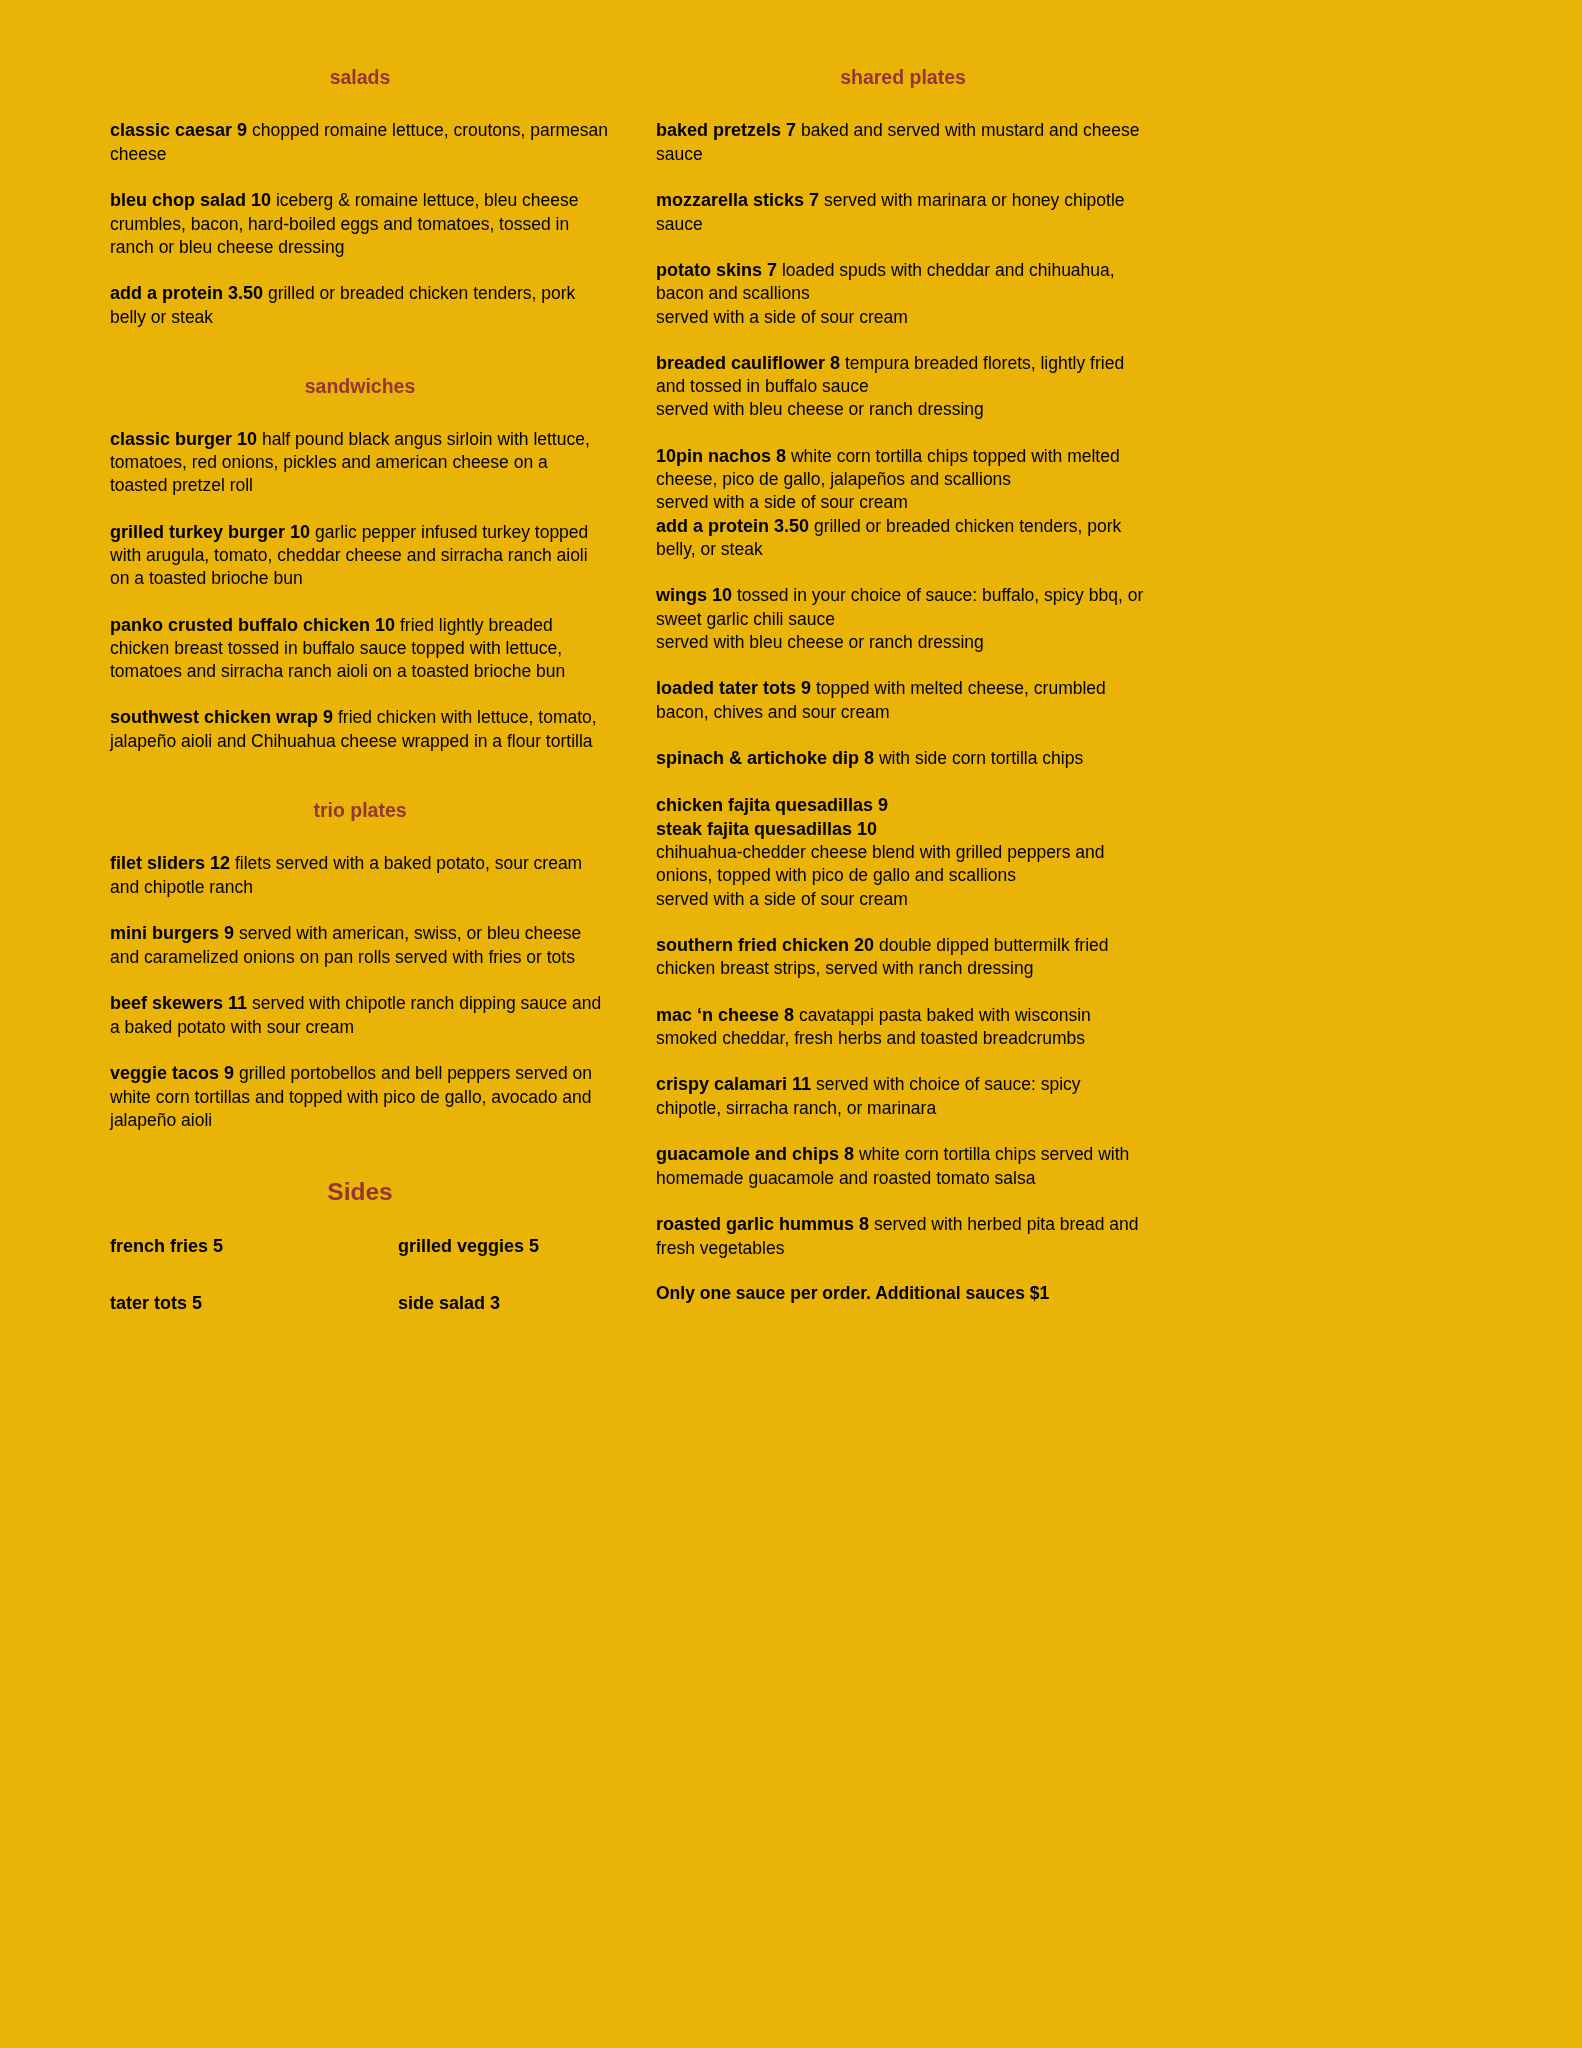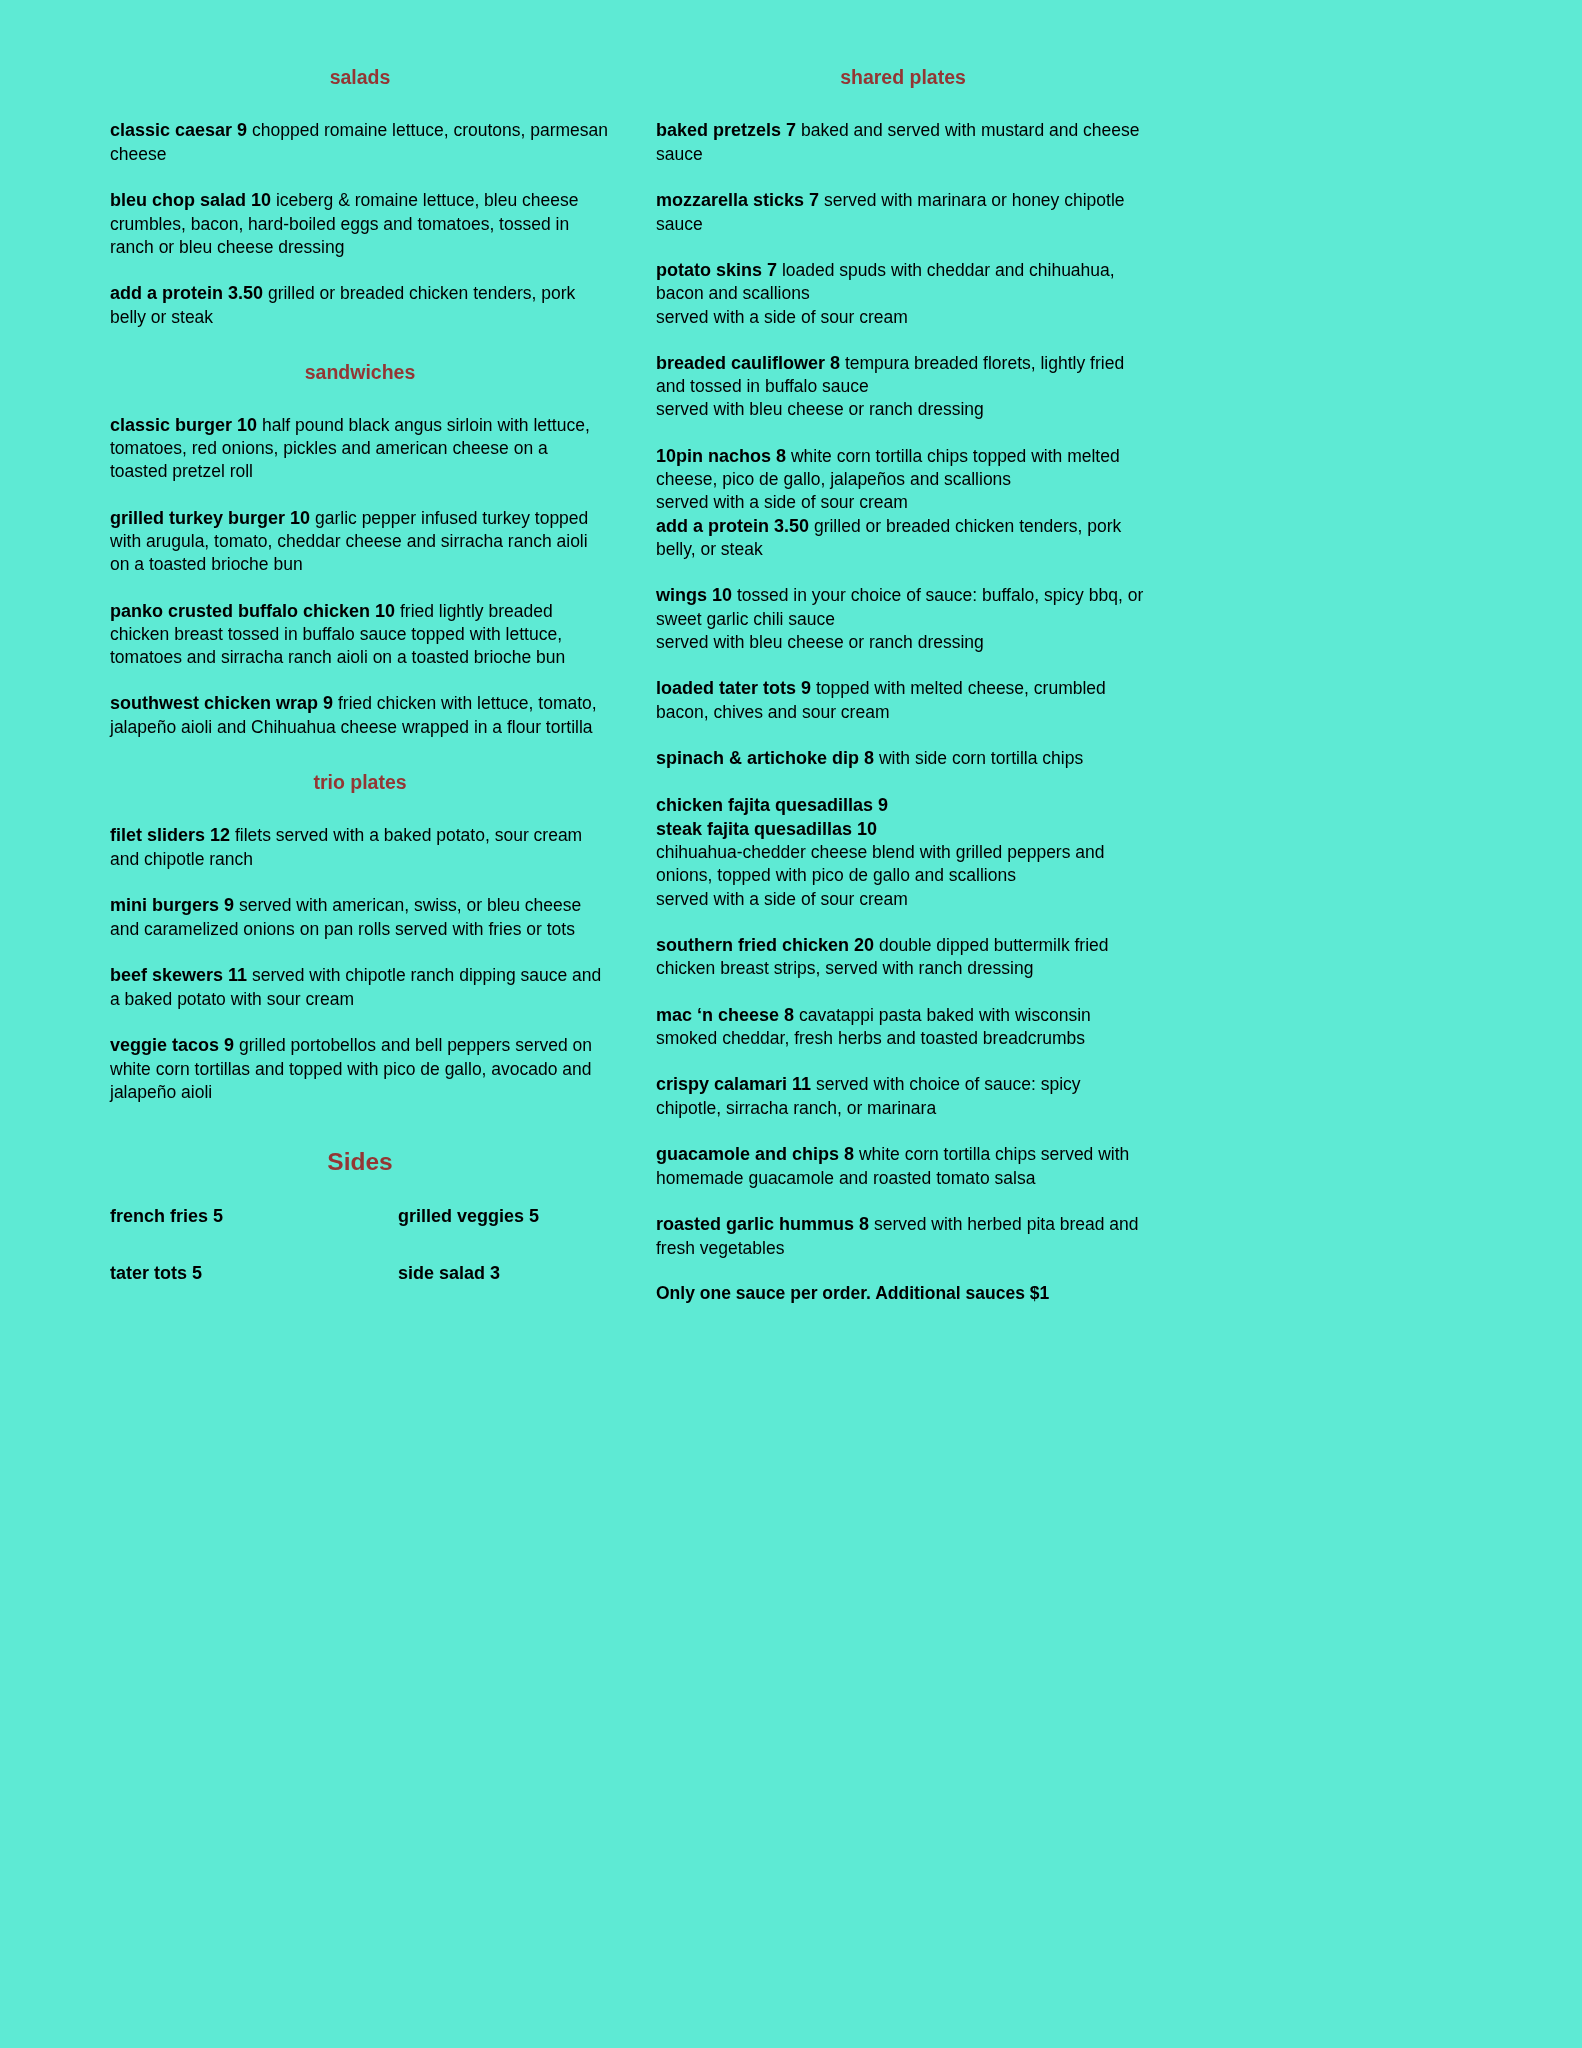--- a/index.html
+++ b/index.html
@@ -1,32 +1,32 @@
 <!DOCTYPE html>
 <html><head>
 <meta charset="utf-8">
 <style>
   * { margin: 0; padding: 0; box-sizing: border-box; }
   html, body { background: #ffffff; }
   .page {
     position: relative;
     width: 1582px;
     height: 2048px;
-    background: #5eead4;
+    background: #eab308;
     font-family: "Liberation Sans", "DejaVu Sans", sans-serif;
     color: #000000;
     padding: 66px 9px 0 110px;
     display: flex;
     gap: 46px;
     overflow: hidden;
   }
   .col-left  { flex: 0 0 500px; width: 500px; }
   .col-right { flex: 0 0 494px; width: 494px; }
 
-  .menu-section:not(:first-child) { margin-top: 32px; }
+  .menu-section:not(:first-child) { margin-top: 46px; }
 
   .sec-title {
     font-size: 19.5px;
     font-weight: 700;
     color: #943634;
     text-align: center;
     margin: 0 0 30px 0;
   }
   .sides-title {
     font-size: 24.5px;

